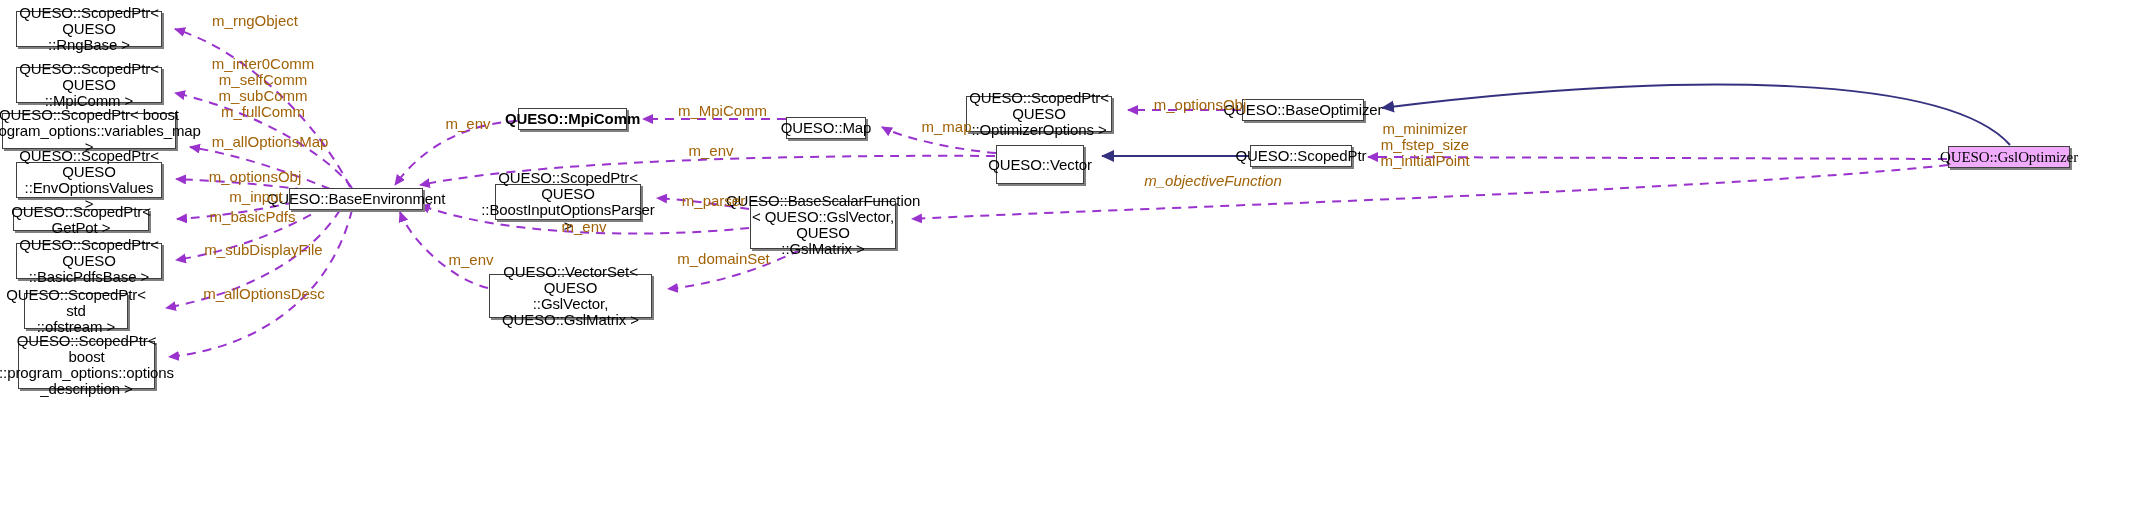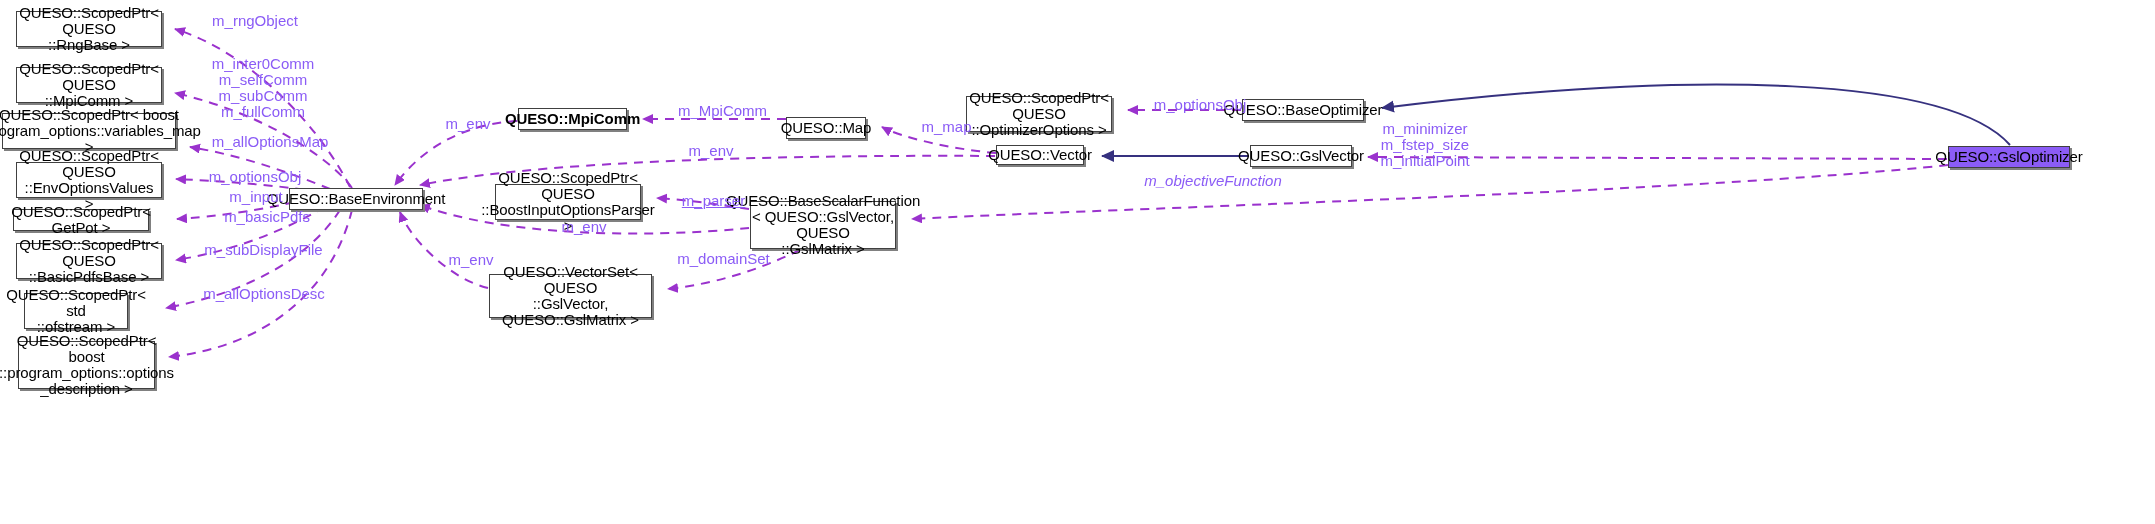--- a/index.html
+++ b/index.html
@@ -38,25 +38,26 @@
     text-align: center;
     color: #000000;
     font-size: 15px;
     line-height: 16px;
     letter-spacing: -0.1px;
     font-family: "Liberation Sans", sans-serif;
     white-space: pre-line;
     padding: 1px 4px;
   }
   .node.highlight {
-    background: #8b5cf6;
+    background: #f0abfc;
+    font-family: Liberation Serif, serif;
   }
   .edge-label {
     position: absolute;
-    color: #8b5cf6;
+    color: #a16207;
     font-size: 15px;
     line-height: 16px;
     font-family: "Liberation Sans", sans-serif;
     white-space: pre-line;
     text-align: center;
     background: transparent;
   }
 </style>
 </head>
 <body>
@@ -117,51 +118,51 @@
 ::ofstream &gt;</div>
       <div class="node" style="left: 18px; top: 334px; width: 137px; height: 48px;">QUESO::ScopedPtr&lt; boost
 ::program_options::options
 _description &gt;</div>
       <div class="node" style="left: 289px; top: 181px; width: 134px; height: 22px;">QUESO::BaseEnvironment</div>
       <div class="node" style="left: 518px; top: 101px; width: 109px; height: 22px; font-weight: bold;">QUESO::MpiComm</div>
       <div class="node" style="left: 786px; top: 110px; width: 80px; height: 22px;">QUESO::Map</div>
       <div class="node" style="left: 966px; top: 89px; width: 146px; height: 36px;">QUESO::ScopedPtr&lt; QUESO
 ::OptimizerOptions &gt;</div>
       <div class="node" style="left: 1242px; top: 92px; width: 122px; height: 22px;">QUESO::BaseOptimizer</div>
-      <div class="node" style="left: 996px; top: 138px; width: 88px; height: 20px;">QUESO::Vector</div>
-      <div class="node" style="left: 1250px; top: 138px; width: 102px; height: 22px;">QUESO::GslVector</div>
+      <div class="node" style="left: 996px; top: 138px; width: 88px; height: 39px;">QUESO::Vector</div>
+      <div class="node" style="left: 1250px; top: 138px; width: 102px; height: 22px;">QUESO::ScopedPtr</div>
       <div class="node highlight" style="left: 1948px; top: 139px; width: 122px; height: 22px;">QUESO::GslOptimizer</div>
       <div class="node" style="left: 495px; top: 177px; width: 146px; height: 36px;">QUESO::ScopedPtr&lt; QUESO
 ::BoostInputOptionsParser &gt;</div>
       <div class="node" style="left: 750px; top: 194px; width: 146px; height: 48px;">QUESO::BaseScalarFunction
 &lt; QUESO::GslVector, QUESO
 ::GslMatrix &gt;</div>
       <div class="node" style="left: 489px; top: 267px; width: 163px; height: 44px;">QUESO::VectorSet&lt; QUESO
 ::GslVector, QUESO::GslMatrix &gt;</div>
     </div>
   <div id="labels">
       <div class="edge-label" style="left: 200px; top: 6px; width: 110px;">m_rngObject</div>
       <div class="edge-label" style="left: 198px; top: 49px; width: 130px;">m_inter0Comm
 m_selfComm
 m_subComm
 m_fullComm</div>
       <div class="edge-label" style="left: 200px; top: 127px; width: 140px;">m_allOptionsMap</div>
       <div class="edge-label" style="left: 195px; top: 162px; width: 120px;">m_optionsObj</div>
       <div class="edge-label" style="left: 211px; top: 182px; width: 90px;">m_input</div>
-      <div class="edge-label" style="left: 195px; top: 202px; width: 115px; text-align: right;">m_basicPdfs</div>
+      <div class="edge-label" style="left: 195px; top: 202px; width: 115px;">m_basicPdfs</div>
       <div class="edge-label" style="left: 191px; top: 235px; width: 145px;">m_subDisplayFile</div>
       <div class="edge-label" style="left: 189px; top: 279px; width: 150px;">m_allOptionsDesc</div>
       <div class="edge-label" style="left: 438px; top: 109px; width: 60px;">m_env</div>
       <div class="edge-label" style="left: 670px; top: 96px; width: 105px;">m_MpiComm</div>
       <div class="edge-label" style="left: 681px; top: 136px; width: 60px;">m_env</div>
       <div class="edge-label" style="left: 914px; top: 112px; width: 65px;">m_map</div>
       <div class="edge-label" style="left: 1140px; top: 90px; width: 120px;">m_optionsObj</div>
       <div class="edge-label" style="left: 1370px; top: 114px; width: 110px;">m_minimizer
 m_fstep_size
 m_initialPoint</div>
       <div class="edge-label" style="left: 1128px; top: 166px; width: 170px; font-style: italic;">m_objectiveFunction</div>
-      <div class="edge-label" style="left: 671px; top: 186px; width: 85px; text-decoration: underline;">m_parser</div>
+      <div class="edge-label" style="left: 671px; top: 186px; width: 85px;">m_parser</div>
       <div class="edge-label" style="left: 554px; top: 212px; width: 60px;">m_env</div>
       <div class="edge-label" style="left: 441px; top: 245px; width: 60px;">m_env</div>
       <div class="edge-label" style="left: 666px; top: 244px; width: 115px;">m_domainSet</div>
     </div>
 
 </div>
 
 </body></html>

